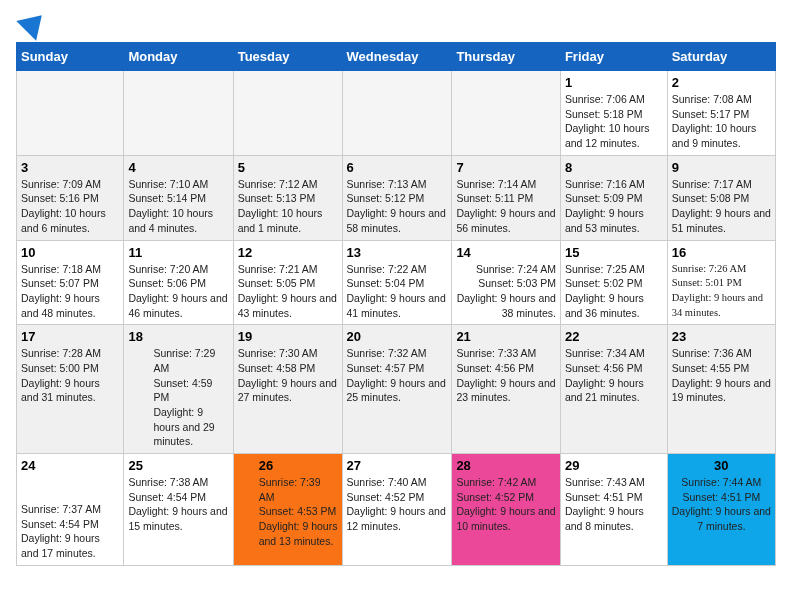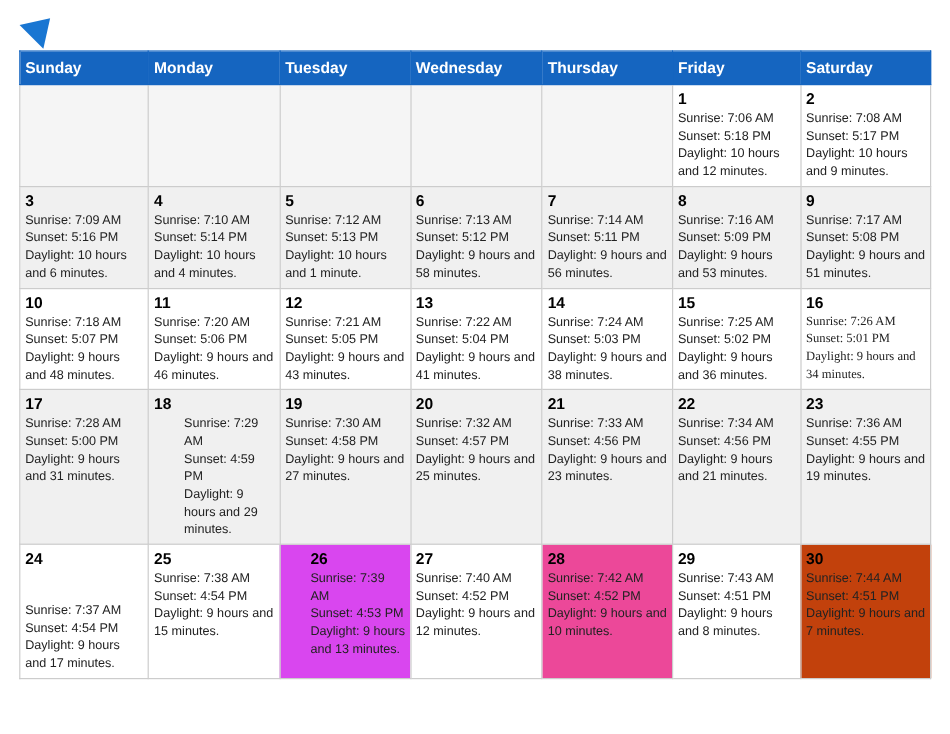--- a/index.html
+++ b/index.html
@@ -205,21 +205,21 @@
 Daylight: 9 hours and 43 minutes.</div>
         </td>
         <td style="background: rgb(255, 255, 255);">
           <span class="day-num">13</span>
           <div class="day-info" style="white-space: pre-line;">Sunrise: 7:22 AM
 Sunset: 5:04 PM
 Daylight: 9 hours and 41 minutes.</div>
         </td>
         <td style="background: rgb(255, 255, 255);">
           <span class="day-num">14</span>
-          <div class="day-info" style="white-space: pre-line;">Sunrise: 7:24 AM
+          <div class="day-info" style="white-space: pre-line; text-align: right;">Sunrise: 7:24 AM
 Sunset: 5:03 PM
 Daylight: 9 hours and 38 minutes.</div>
         </td>
         <td style="background: rgb(255, 255, 255);">
           <span class="day-num">15</span>
           <div class="day-info" style="white-space: pre-line;">Sunrise: 7:25 AM
 Sunset: 5:02 PM
 Daylight: 9 hours and 36 minutes.</div>
         </td>
         <td style="background: rgb(255, 255, 255);">
@@ -279,21 +279,21 @@
           <div class="day-info" style="white-space: pre-line; margin-top: 29px;">Sunrise: 7:37 AM
 Sunset: 4:54 PM
 Daylight: 9 hours and 17 minutes.</div>
         </td>
         <td style="background: rgb(255, 255, 255);">
           <span class="day-num">25</span>
           <div class="day-info" style="white-space: pre-line;">Sunrise: 7:38 AM
 Sunset: 4:54 PM
 Daylight: 9 hours and 15 minutes.</div>
         </td>
-        <td style="background: #d946ef; padding-left: 25px;">
+        <td style="background: #f97316; padding-left: 25px;">
           <span class="day-num">26</span>
           <div class="day-info" style="white-space: pre-line;">Sunrise: 7:39 AM
 Sunset: 4:53 PM
 Daylight: 9 hours and 13 minutes.</div>
         </td>
         <td style="background: rgb(255, 255, 255);">
           <span class="day-num">27</span>
           <div class="day-info" style="white-space: pre-line;">Sunrise: 7:40 AM
 Sunset: 4:52 PM
 Daylight: 9 hours and 12 minutes.</div>
@@ -303,21 +303,21 @@
           <div class="day-info" style="white-space: pre-line;">Sunrise: 7:42 AM
 Sunset: 4:52 PM
 Daylight: 9 hours and 10 minutes.</div>
         </td>
         <td style="background: rgb(255, 255, 255);">
           <span class="day-num">29</span>
           <div class="day-info" style="white-space: pre-line;">Sunrise: 7:43 AM
 Sunset: 4:51 PM
 Daylight: 9 hours and 8 minutes.</div>
         </td>
-        <td style="background: #c2410c;">
+        <td style="background: #0ea5e9; text-align: center;">
           <span class="day-num">30</span>
           <div class="day-info" style="white-space: pre-line;">Sunrise: 7:44 AM
 Sunset: 4:51 PM
 Daylight: 9 hours and 7 minutes.</div>
         </td>
       </tr>
     </tbody>
 </table>
 
 </body></html>

